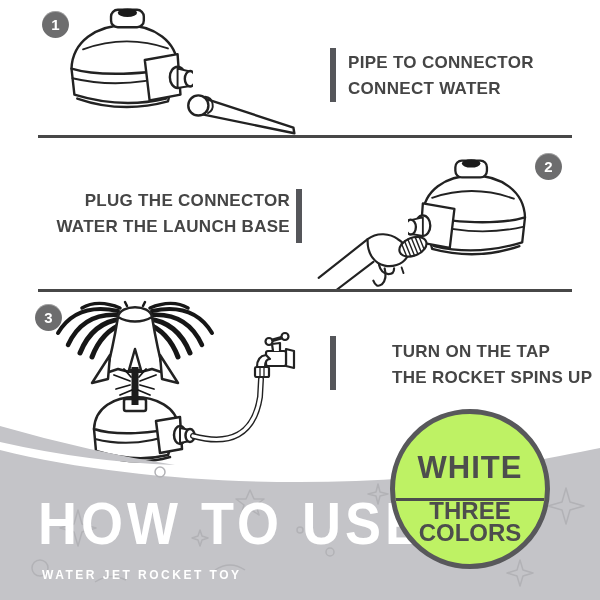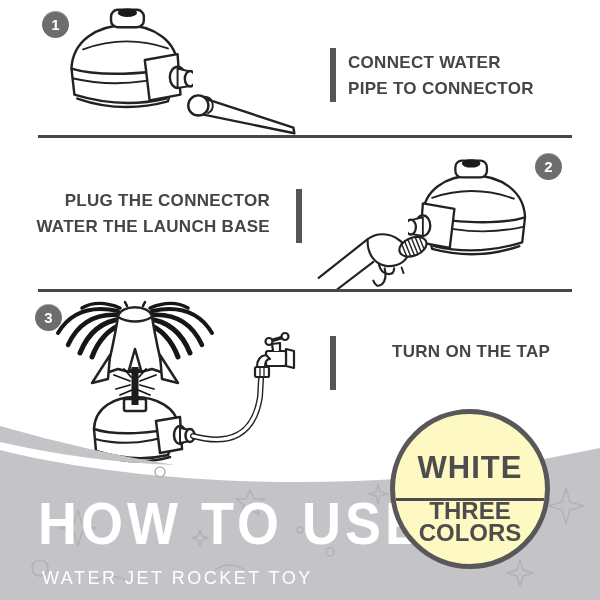--- a/index.html
+++ b/index.html
@@ -13,23 +13,23 @@
     box-shadow:inset 0 1px 0 rgba(255,255,255,.35);}
 
   
   .step-text{font-size:17px;line-height:26px;font-weight:700;color:#454545;letter-spacing:.3px;white-space:nowrap;}
   .step-bar{width:6px;height:54px;background:#55565a;}
   .divider{height:2.5px;background:#474747;left:38px;width:534px;}
 
   
   .footer-title{color:#fff;font-weight:700;font-size:54px;letter-spacing:4px;line-height:1;
     transform:scaleY(1.08);transform-origin:top left;white-space:nowrap;z-index:4;}
-  .footer-subtitle{color:#fff;font-weight:400;font-size:18px;letter-spacing:2.5px;white-space:nowrap;z-index:4;}
-
-  .color-badge{left:390px;top:409px;width:160px;height:160px;border-radius:50%;background:#fef9c3;
+  .footer-subtitle{color:#fff;font-weight:700;font-size:12px;letter-spacing:2.5px;white-space:nowrap;z-index:4;}
+
+  .color-badge{left:390px;top:409px;width:160px;height:160px;border-radius:50%;background:#bef264;
     border:5px solid #58585b;box-sizing:border-box;overflow:hidden;z-index:5;text-align:center;}
   .color-badge .color-name{margin-top:36px;font-size:31px;font-weight:800;color:#4d4d4d;letter-spacing:1px;}
   .color-badge .badge-rule{position:absolute;left:0;right:0;top:84px;height:2.5px;background:#4d4d4d;}
   .color-badge .avail{font-size:24px;font-weight:700;color:#4d4d4d;line-height:22px;margin-top:14px;}
 
   svg{display:block;}
 </style>
 </head>
 <body>
 
@@ -62,31 +62,31 @@
       <g stroke="#222" stroke-width="2.5" fill="#fff" stroke-linejoin="round" stroke-linecap="round">
         <path d="M20,7 L112,37 L113,43 L16,23 Z"></path>
         <circle cx="13" cy="14" r="10.5"></circle>
         <path d="M20,5 A9,9 0 0 1 23,22" fill="none" stroke-width="2"></path>
       </g>
     </svg>
   </div>
 
   <div class="abs step-bar" style="left:330px;top:48px;"></div>
   <div class="abs step-text" style="left:348px;top:50px;">
+    <div>PIPE TO CONNECTOR</div>
     <div>CONNECT WATER</div>
-    <div>PIPE TO CONNECTOR</div>
   </div>
 
   <div class="abs divider" style="top:135px;"></div>
 
   <div class="abs step-badge" style="left:535px;top:153px;">
     <span>2</span>
   </div>
 
-  <div class="abs step-text" style="left:12px;top:188px;width:258px;text-align:right;">
+  <div class="abs step-text" style="left:32px;top:188px;width:258px;text-align:right;">
     <div>PLUG THE CONNECTOR</div>
     <div>WATER THE LAUNCH BASE</div>
   </div>
   <div class="abs step-bar" style="left:296px;top:189px;"></div>
 
   <div class="abs" style="left:408px;top:156px;">
     <svg width="130" height="104" viewBox="0 0 140 112">
       <g transform="translate(140,0) scale(-1,1)" stroke="#222" stroke-width="2.5" fill="#fff" stroke-linejoin="round" stroke-linecap="round">
         <path d="M14,66 L17,93 Q66,108 112,97 L124,62 Z"></path>
         <path d="M20,97 Q66,113 114,100 L116,92" fill="none"></path>
@@ -197,20 +197,21 @@
         <rect x="225" y="70" width="14" height="10" rx="1.5"></rect>
         <path d="M230,70 L230,80" stroke-width="1.3"></path>
           <path d="M234,70 L234,80" stroke-width="1.3"></path>
       </g>
     </svg>
   </div>
 
   <div class="abs step-bar" style="left:330px;top:336px;"></div>
   <div class="abs step-text" style="left:348px;top:339px;margin-left:44px;">
     <div>TURN ON THE TAP</div>
+    <div>THE ROCKET SPINS UP</div>
   </div>
 
   <div class="abs" style="left:0;top:410px;z-index:2;">
     <svg width="600" height="190" viewBox="0 0 600 190">
       <path d="M0,16 Q90,42 175,55 Q88,52 0,32 Z" fill="#c4c4c8"></path>
       <path d="M0,40 C120,70 280,78 410,68 C490,61 560,46 600,38 L600,190 L0,190 Z" fill="#c4c4c8"></path>
 
       <g stroke="#b2b2b6" stroke-width="1.5" fill="none" stroke-linejoin="round">
         <path d="M78,100 L82,114 L96,118 L82,122 L78,136 L74,122 L60,118 L74,114 Z"></path>
         <circle cx="160" cy="62" r="5"></circle>

